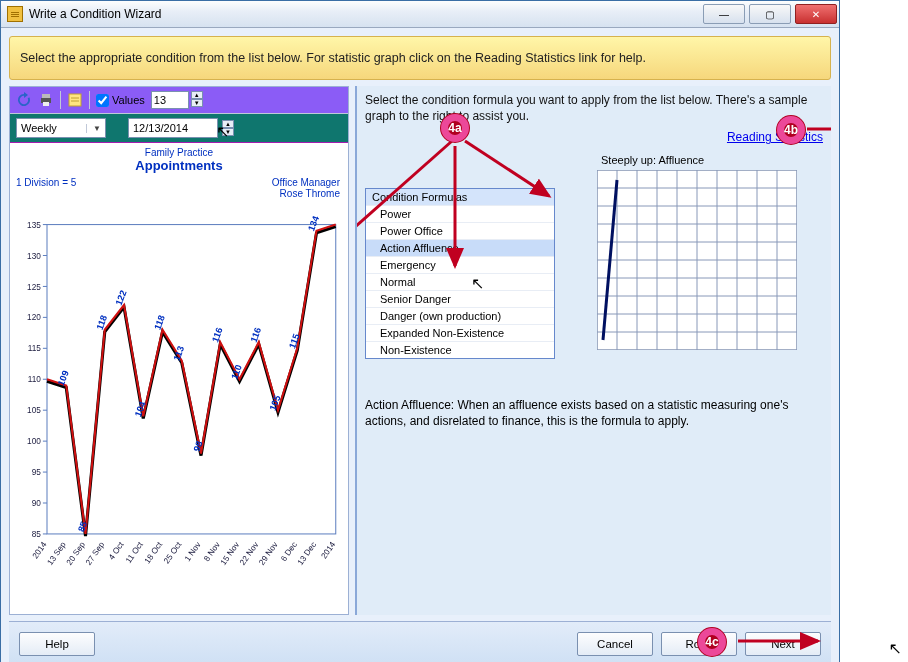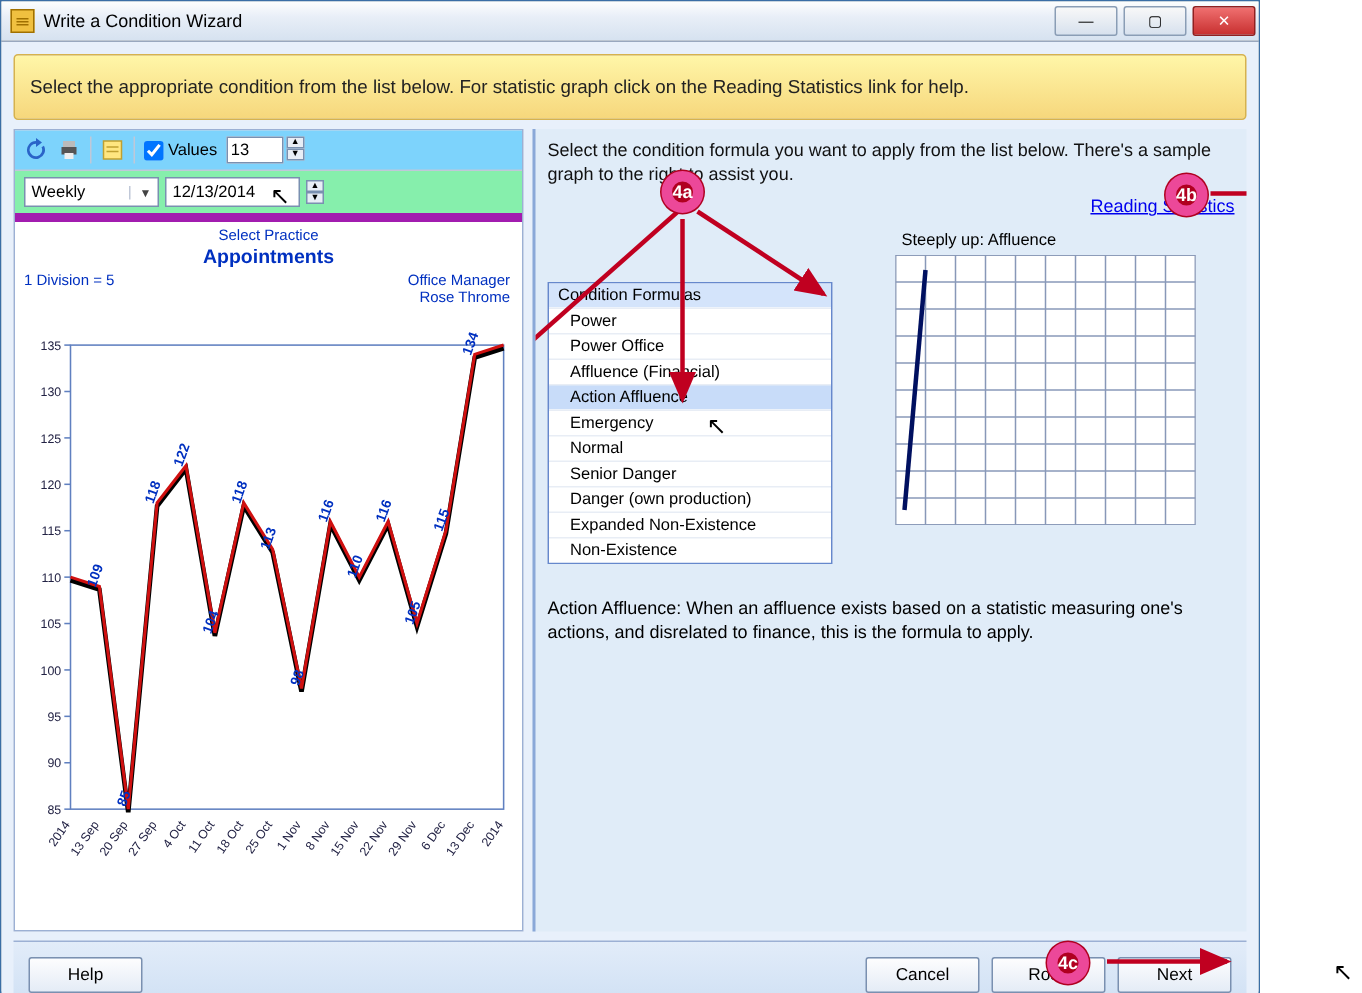--- a/index.html
+++ b/index.html
@@ -10,28 +10,28 @@
   .title-icon::after{content:"";position:absolute;left:3px;top:5px;width:8px;height:1px;background:#a07000;box-shadow:0 2px 0 #a07000,0 4px 0 #a07000;}
   .title-text { flex: 1; font-size: 12px; color: #000; }
   .win-buttons { display: flex; }
   .win-btn { width: 42px; height: 20px; margin: 3px 2px; border: 1px solid #8a9db5; background: linear-gradient(#f8f8f8,#d7e1ee); display:flex;align-items:center;justify-content:center; border-radius:2px; font-size:10px;}
   .win-close { background: linear-gradient(#f07070,#c83030); color:#fff; border-color:#902020;}
   .content { flex:1; padding: 8px; display:flex; flex-direction:column; gap:6px; background:#e8f0fb; }
   .banner { background: linear-gradient(#fff6a8,#f6d77c); border:1px solid #d6b24e; padding:14px 10px; border-radius:3px; font-size:12.5px; color:#222;}
   .main-row { flex:1; display:flex; gap:6px; min-height:0;}
   .left-panel { width:340px; background:#fff; border:1px solid #9cb0d4; display:flex; flex-direction:column; }
   .right-panel { flex:1; background:#e0ecf8; border-left:2px solid #8aa8d8; padding:6px 8px; position:relative;}
-  .toolbar { display:flex; align-items:center; gap:6px; padding:4px 6px; border-bottom:1px solid #c0c8d8; background:#7dd3fc;}
+  .toolbar { display:flex; align-items:center; gap:6px; padding:4px 6px; border-bottom:1px solid #c0c8d8; background:#8b5cf6;}
   .ico { width:16px; height:16px; display:inline-block; }
   .ico svg { width:100%; height:100%; }
   .chk { display:flex; align-items:center; gap:3px; }
   .spin { width:38px; height:18px; border:1px solid #7a90b0; background:#fff; display:flex; align-items:center; padding:0 2px; font-size:11px;}
   .spin-btns { width:12px; display:flex; flex-direction:column; border:0px solid #7a90b0; margin-left:2px;}
   .spin-btns div{height:8px;border:1px solid #7a90b0;background:#e8eef6;font-size:6px;line-height:6px;text-align:center;}
-  .toolbar2 { display:flex; align-items:center; gap:4px; padding:4px 6px; border-bottom:6px solid #a21caf; background:#86efac;}
+  .toolbar2 { display:flex; align-items:center; gap:22px; padding:4px 6px; border-bottom:1px solid #a21caf; background:#0f766e;}
   .combo { border:1px solid #7a90b0; background:#fff; height:20px; display:flex; align-items:center; padding:0 4px; font-size:11px;}
   .combo .arrow { margin-left:auto; font-size:8px; color:#444; padding-left:6px; border-left:1px solid #c0c8d8;}
   .date-field { display:flex; align-items:center; gap:2px;}
   .chart-area { flex:1; position:relative; background:#fff; padding:4px 4px 6px 4px; overflow:hidden;}
   .chart-header { text-align:center; font-size:10px; color:#0030c0; }
   .chart-header .sub { font-size:13px; font-weight:bold; }
   .chart-owner { position:absolute; right:8px; top:34px; text-align:right; color:#0030c0; font-size:10px;}
   .division { position:absolute; left:6px; top:34px; color:#0030c0; font-size:10px;}
   svg.mainchart { width:100%; height:calc(100% - 28px); }
   .right-top { font-size:12px; color:#111; line-height:1.35; }
@@ -115,21 +115,21 @@
             <div class="spin-btns">
                 <div>▲</div>
                 <div>▼</div>
               </div>
           </div>
           <span class="cursor" style="position:relative;left:-40px;top:3px;">↖</span>
         </div>
 
         <div class="chart-area">
           <div class="chart-header">
-            <div>Select Practice</div>
+            <div>Family Practice</div>
             <div class="sub">Appointments</div>
           </div>
           <div class="division">1 Division = 5</div>
           <div class="chart-owner">
             <div>Office Manager</div>
             <div>Rose Throme</div>
           </div>
           <svg class="mainchart" viewBox="0 0 320 420">
             <g id="chartg">
                 <rect x="32" y="50" width="280" height="300" fill="#fff" stroke="#6080c0"></rect>
@@ -194,21 +194,20 @@
 
       <div class="right-panel">
         <div class="right-top">Select the condition formula you want to apply from the list below. There's a sample graph to the right to assist you.</div>
         <a class="rs-link">Reading Statistics</a>
 
         <div class="condition-list">
           <div class="hdr">Condition Formulas</div>
           <div id="cond-rows">
               <div class="row">Power</div>
               <div class="row">Power Office</div>
-              <div class="row">Affluence (Financial)</div>
               <div class="row sel">Action Affluence</div>
               <div class="row">Emergency</div>
               <div class="row">Normal</div>
               <div class="row">Senior Danger</div>
               <div class="row">Danger (own production)</div>
               <div class="row">Expanded Non-Existence</div>
               <div class="row">Non-Existence</div>
             </div>
         </div>
 

